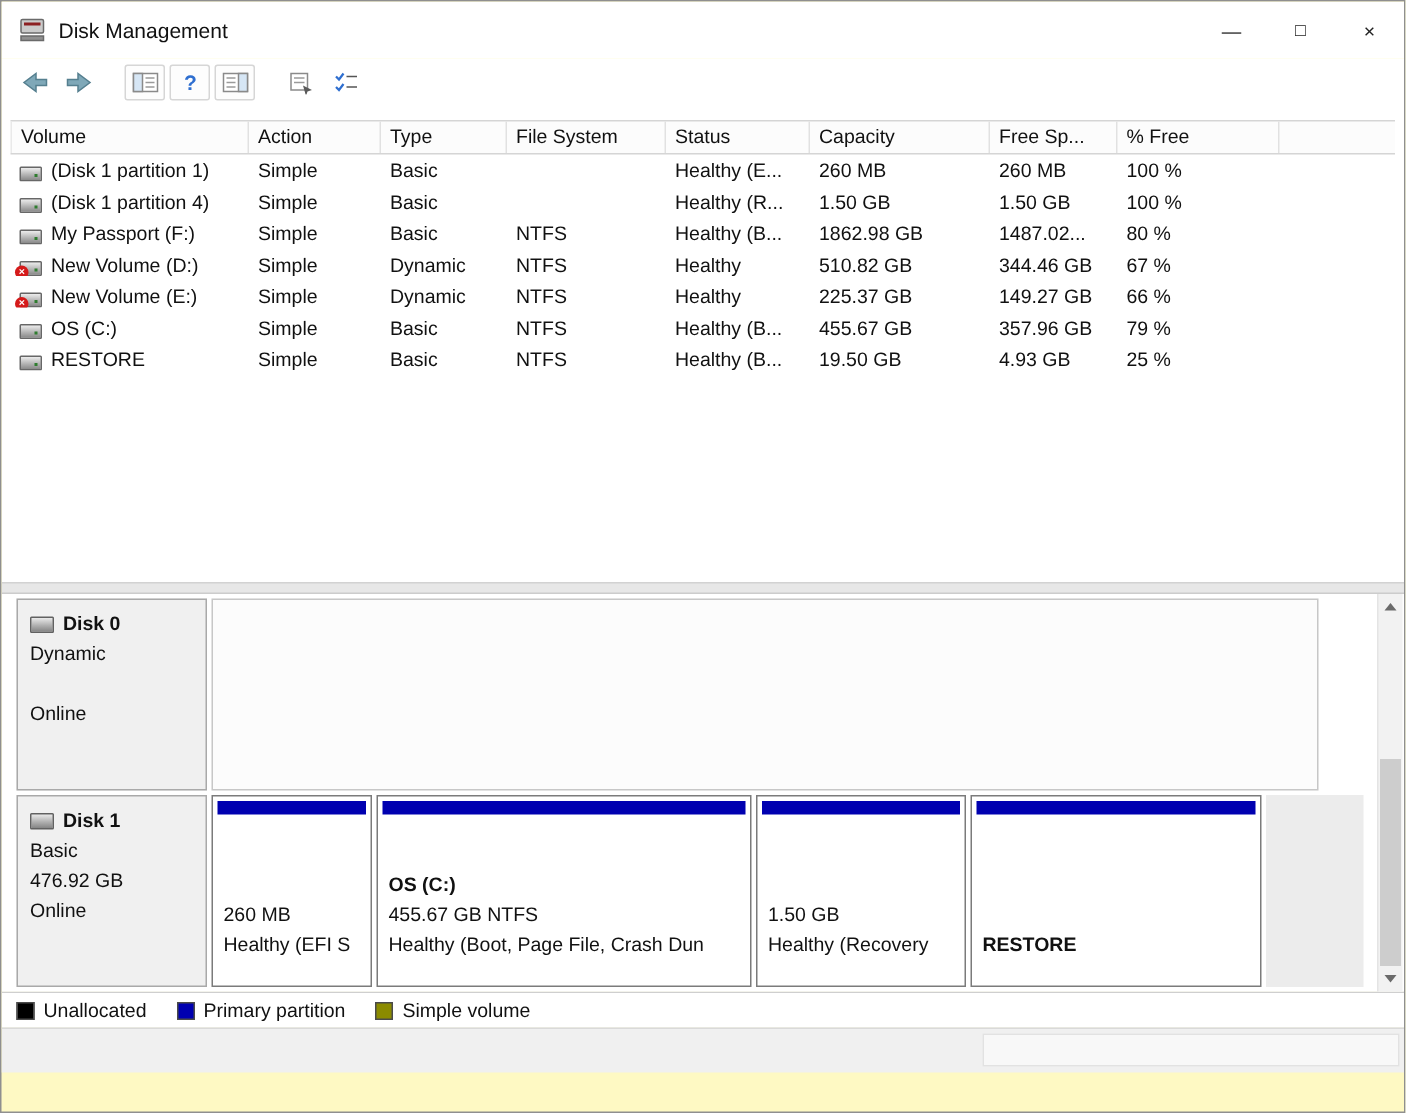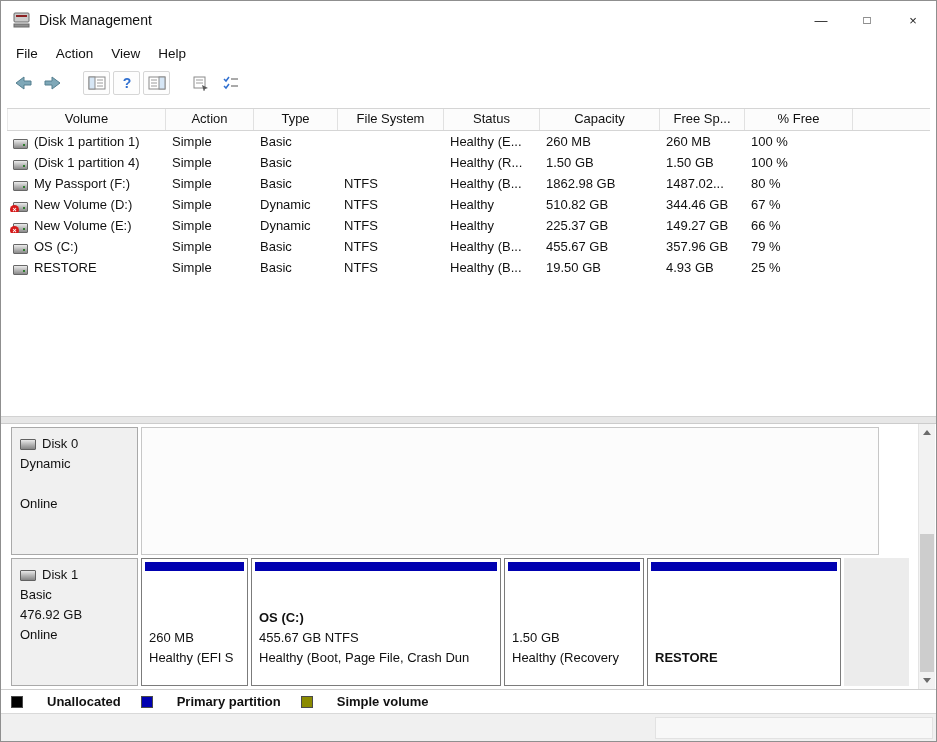--- a/index.html
+++ b/index.html
@@ -27,21 +27,21 @@
   .tool-btn { width:27px; height:24px; display:flex; align-items:center; justify-content:center; margin-right:3px; }
   .tool-btn.framed { border:1px solid #d6d6d6; border-radius:2px; background:#fdfdfd; }
   .tool-btn.gap-before { margin-left:14px; }
   .tool-icn { display:inline-flex; }
 
   
   .list-pane { height:318px; padding:10px 6px 0 6px; background:#fff; }
   .vtable { width:100%; font-size:13px; }
   .vhead, .trow { display:grid; grid-template-columns:159px 88px 84px 106px 96px 120px 85px 108px 1fr; }
   .vhead { border-top:1px solid #d5d5d5; border-bottom:1px solid #d5d5d5; background:#fcfcfc; }
-  .hcell { height:21px; padding:2px 6px; border-right:1px solid #e1e1e1; white-space:nowrap; overflow:hidden;text-align:center; }
+  .hcell { height:21px; padding:2px 6px; border-right:1px solid #e1e1e1; white-space:nowrap; overflow:hidden; }
   .hcell:first-child { border-left:1px solid #e9e9e9; }
   .hcell.filler { border-right:none; }
   .trow { height:21px; align-items:center; }
   .tcell { padding:0 6px; white-space:nowrap; overflow:hidden; }
   .tcell.vol { display:flex; align-items:flex-end; gap:6px; }
 
   .drive-ico { position:relative; flex:0 0 auto; width:15px; height:10px; border-radius:1px;
                background:linear-gradient(180deg,#ececec 0%,#b5b5b5 55%,#8a8a8a 100%);
                border:1px solid #676767; }
   .drive-ico::after { content:""; position:absolute; right:2px; bottom:2px; width:2px; height:2px; background:#2f7d2f; }
@@ -50,21 +50,21 @@
   .err-badge::before { content:"\00d7"; }
 
   
   .splitter { height:8px; background:#e7e7e7; border-top:1px solid #d2d2d2; border-bottom:1px solid #cccccc; }
 
   
   .graph-pane { position:relative; height:265px; background:#fff; }
   .disk-rows { position:absolute; left:10px; top:3px; right:26px; }
   .disk-row { display:flex; height:128px; margin-bottom:3px; }
   .disk-header { flex:0 0 127px; background:#f0f0f0; border:1px solid #a9a9a9; padding:6px 8px; font-size:13px; }
-  .disk-title { display:flex; align-items:center; gap:6px; font-weight:normal; line-height:20px; }
+  .disk-title { display:flex; align-items:center; gap:6px; font-weight:bold; line-height:20px; }
   .disk-ico { position:relative; flex:0 0 auto; width:16px; height:11px; border-radius:1px;
               background:linear-gradient(180deg,#e9e9e9 0%,#b0b0b0 55%,#858585 100%); border:1px solid #616161; }
   .disk-meta { line-height:20px; min-height:20px; white-space:nowrap; overflow:hidden; }
   .disk-parts { display:flex; gap:3px; margin-left:3px; flex:1; min-width:0; }
   .empty-vols { flex:0 0 738px; background:#fcfcfc; border:1px solid #c7c7c7; }
   .partition { position:relative; display:flex; flex-direction:column; background:#fff;
                border:1px solid #7b7b7b; padding:3px; overflow:hidden; }
   .part-bar { height:9px; flex:0 0 auto; }
   .part-lines { margin-top:auto; padding:0 4px 14px 4px; font-size:13px; line-height:20px; white-space:nowrap; }
   .part-name { font-weight:bold; }
@@ -75,21 +75,21 @@
                 background:#f2f2f2; border-left:1px solid #e4e4e4; }
   .sb-btn { position:absolute; left:0; width:16px; height:17px; display:flex; align-items:center; justify-content:center; }
   .sb-btn.up { top:0; } .sb-btn.down { bottom:0; }
   .tri-up { width:0; height:0; border-left:4px solid transparent; border-right:4px solid transparent; border-bottom:5px solid #6b6b6b; }
   .tri-down { width:0; height:0; border-left:4px solid transparent; border-right:4px solid transparent; border-top:5px solid #6b6b6b; }
   .sb-thumb { position:absolute; left:1px; width:14px; top:110px; height:138px; background:#cdcdcd; }
 
   
   .legend { height:24px; display:flex; align-items:center; padding-left:10px; background:#fff;
             border-top:1px solid #cfcfcf; font-size:13px; }
-  .legend-item { display:flex; align-items:center; gap:24px; margin-right:20px;font-weight:bold; }
+  .legend-item { display:flex; align-items:center; gap:6px; margin-right:20px; }
   .legend-swatch { width:12px; height:12px; border:1px solid #4a4a4a; }
 
   
   .statusbar { position:relative; height:30px; background:#f0f0f0; border-top:1px solid #d9d9d9; }
   .status-panel { position:absolute; right:3px; top:3px; bottom:4px; width:278px;
                   background:#f8f8f8; border:1px solid #e2e2e2; }
 </style>
 </head>
 <body>
 
@@ -104,26 +104,20 @@
       </svg>
     </span>
     <span class="title-text">Disk Management</span>
     <div class="win-controls">
       <div class="win-btn">—</div>
       <div class="win-btn max">□</div>
       <div class="win-btn">×</div>
     </div>
   </div>
 
-  <div class="menubar">
-      <div class="menu-item">File</div>
-      <div class="menu-item">Action</div>
-      <div class="menu-item">View</div>
-      <div class="menu-item">Help</div>
-    </div>
 
   <div class="toolbar">
       <div class="tool-btn">
         <span class="tool-icn">
           <svg width="20" height="18" viewBox="0 0 20 18">
             <path d="M11 3v4h7v4h-7v4l-8-6z" fill="#7fa8b8" stroke="#557f8f"></path>
           </svg>
         </span>
       </div>
       <div class="tool-btn">

